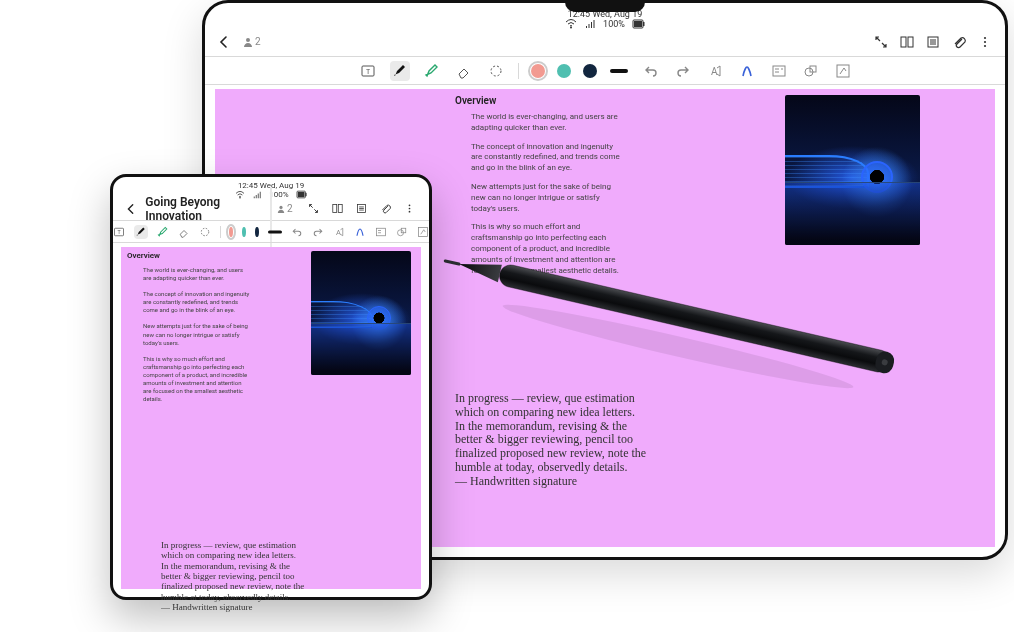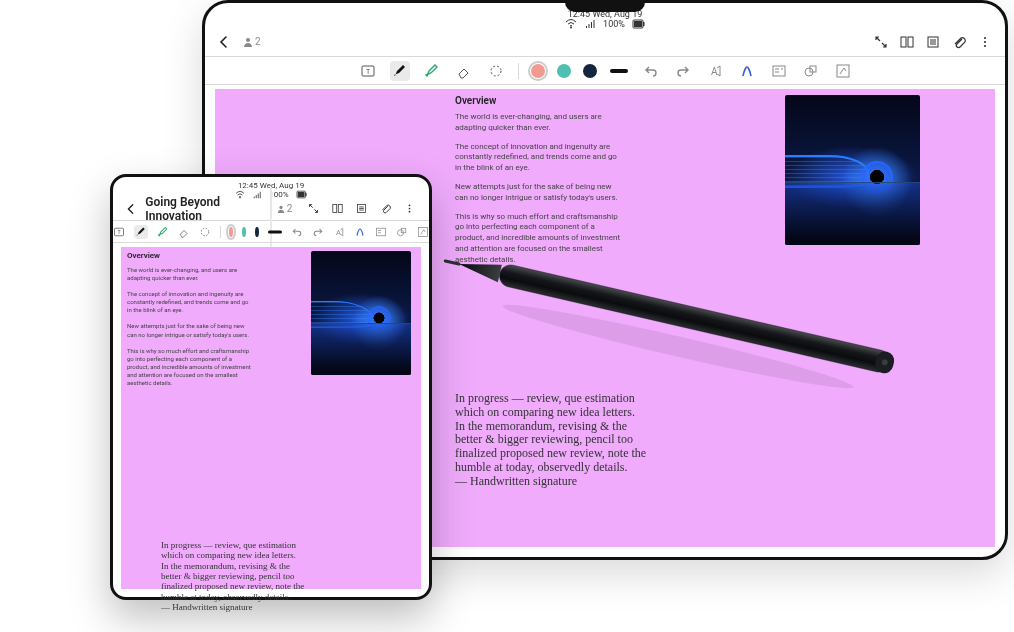--- a/index.html
+++ b/index.html
@@ -67,21 +67,21 @@
   .color-dot{width:14px;height:14px;border-radius:50%;}
   .color-dot.sel{outline:2px solid #ccc;outline-offset:1px;}
 
   .page{
     position:absolute;left:10px;right:10px;top:86px;bottom:10px;
     background:#f0abfc;
   }
   .page-inner{position:relative;width:100%;height:100%;}
   .overview-title{font-size:10px;font-weight:600;margin-bottom:6px;}
   .overview-body{font-size:8px;line-height:1.35;color:#444;}
-  .overview-body p{margin:0 0 8px 0;}
+  .overview-body p{margin:0 0 8px 16px;}
 
   
   .car-img{
     position:absolute;background:linear-gradient(180deg,#050718 0%,#0a1946 55%,#050718 100%);
     border-radius:2px;overflow:hidden;
   }
   .car-img::before{
     content:"";position:absolute;inset:0;
     background:
       radial-gradient(circle at 68% 58%,rgba(60,140,255,.9) 0,rgba(60,140,255,0) 28%),
@@ -393,21 +393,21 @@
       </span>
     </div>
   </div>
 
   <div class="header-row">
     <div class="back-btn">
       <svg width="12" height="12" viewBox="0 0 14 14">
           <path d="M9 2 4 7l5 5" stroke="#222" stroke-width="1.6" fill="none" stroke-linecap="round"></path>
         </svg>
     </div>
-    <div class="title">Going Beyond Innovation</div>
+    <div class="title">Going Beyong Innovation</div>
     <div class="participants">
       <svg width="8" height="8" viewBox="0 0 10 10">
           <circle cx="5" cy="3" r="2" fill="#888"></circle>
           <path d="M1 10c0-2.2 1.8-4 4-4s4 1.8 4 4" fill="#888"></path>
         </svg>
       <span>2</span>
     </div>
     <div class="spacer"></div>
     <div class="header-icon">
       <svg width="11" height="11" viewBox="0 0 14 14">

